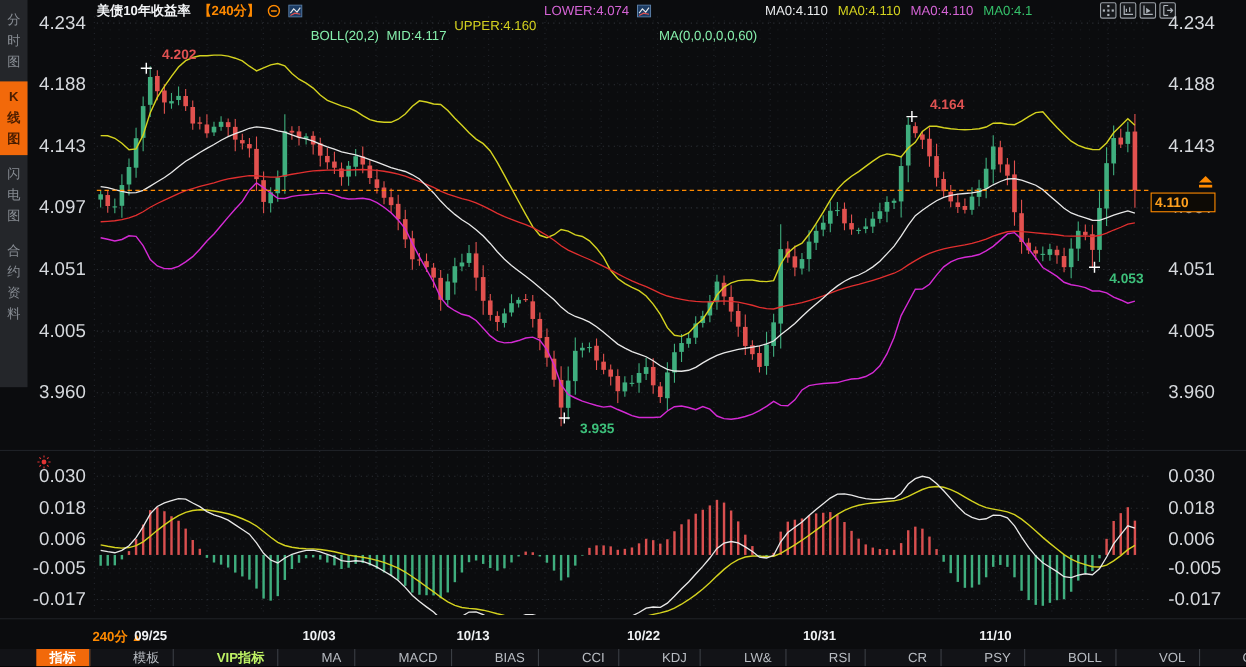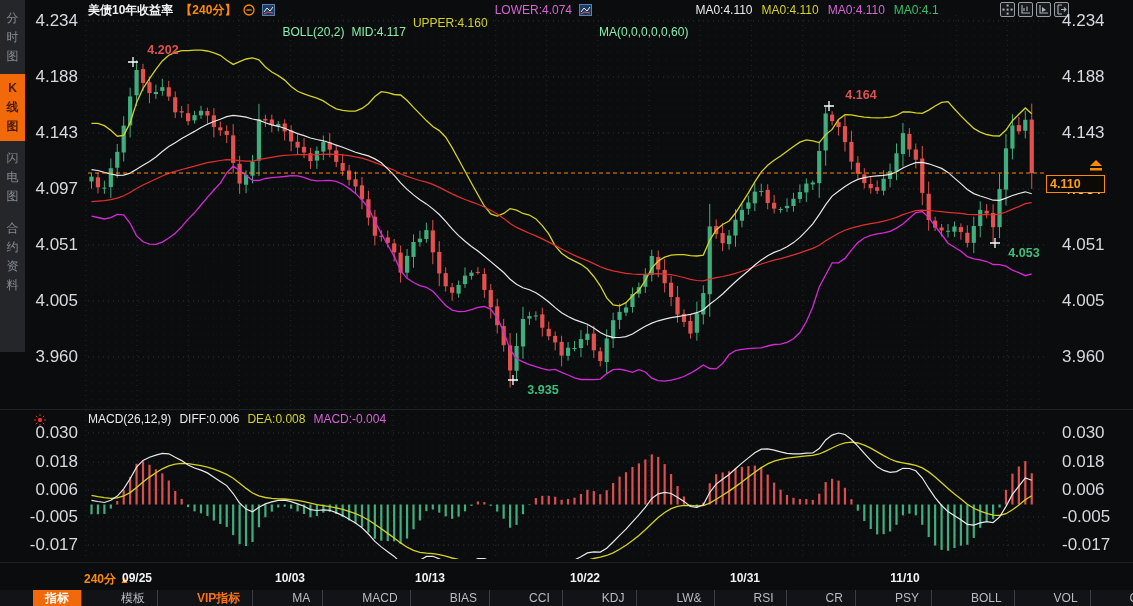--- a/index.html
+++ b/index.html
@@ -47,21 +47,21 @@
   #period-chip{position:absolute;left:84px;top:5px;color:#ff8a00;font-weight:bold;}
   .date-label{position:absolute;top:5px;width:64px;text-align:center;color:#f0f2f4;font-weight:bold;}
   #watermark{position:absolute;right:6px;top:-8px;font-size:34px;color:#b6bcc2;letter-spacing:1px;
     font-weight:400;z-index:1;}
   #toolbar{position:absolute;left:0;top:590px;width:1133px;height:16px;background:#121317;
     display:flex;align-items:stretch;font-size:12px;}
   #tb-corner{width:9px;height:12px;background:#d84315;margin:2px 5px 0 1px;}
   .tb-item{padding:0 12px;display:flex;align-items:center;color:#b8bcc2;cursor:pointer;
     border-right:1px solid #3a3e44;line-height:16px;white-space:nowrap;margin-left:27px;}
   .tb-item.active{background:#f2690a;color:#fff;font-weight:bold;}
-  .tb-item.vip{color:#f97316;font-weight:bold;}
+  .tb-item.vip{color:#bef264;font-weight:bold;}
   .tb-item.settings{background:#be185d;border-radius:7px;}
   .sep-line{position:absolute;left:0;width:1133px;height:1px;background:#1e2126;}
 </style>
 </head>
 <body>
 <div id="app">
 
 <div id="plot-bg"></div>
 <svg id="chart-svg" xmlns="http://www.w3.org/2000/svg" font-family="Liberation Sans, DejaVu Sans, sans-serif">
       <g>
@@ -703,26 +703,20 @@
           <line x1="7" y1="11" x2="7" y2="13"></line>
           <line x1="1" y1="7" x2="3" y2="7"></line>
           <line x1="11" y1="7" x2="13" y2="7"></line>
           <line x1="2.8" y1="2.8" x2="4.2" y2="4.2"></line>
           <line x1="9.8" y1="9.8" x2="11.2" y2="11.2"></line>
           <line x1="2.8" y1="11.2" x2="4.2" y2="9.8"></line>
           <line x1="9.8" y1="4.2" x2="11.2" y2="2.8"></line>
         </g>
       </svg>
 </div>
-<div id="macd-header">
-  <span class="m-white">MACD(26,12,9)</span>
-  <span class="m-white">DIFF:0.006</span>
-  <span class="m-dea">DEA:0.008</span>
-  <span class="m-macd">MACD:-0.004</span>
-</div>
 
 <div id="last-price-box">
   <span>4.110</span>
 </div>
 
 <div id="date-row">
   <span id="period-chip">
     <span>240分</span>
     <span style="font-size:10px;">▲</span>
   </span>

